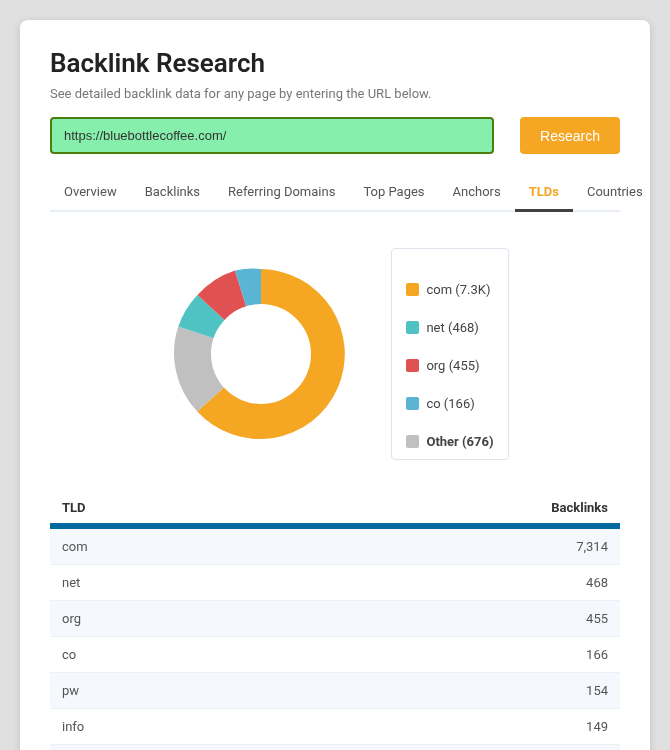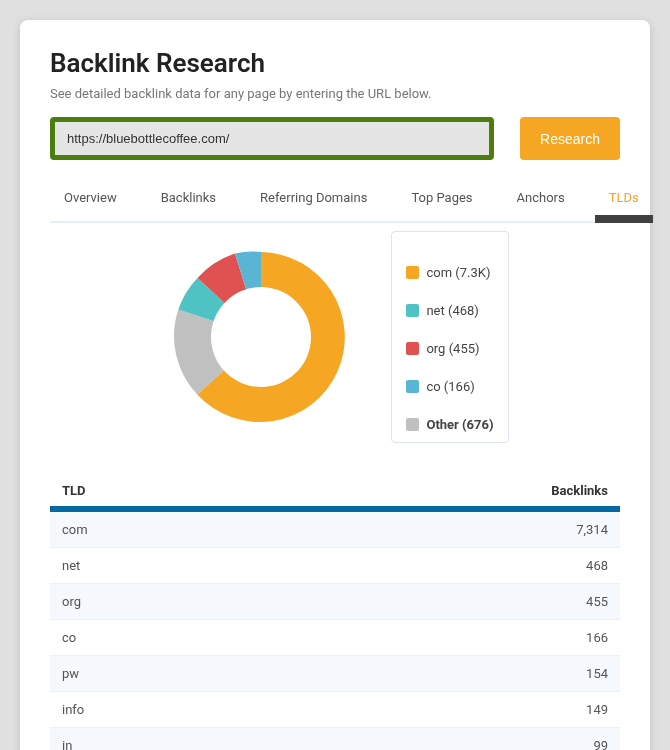--- a/index.html
+++ b/index.html
@@ -31,58 +31,58 @@
       margin-bottom: 16px;
     }
     .search-row {
       display: flex;
       gap: 10px;
       margin-bottom: 20px;
     }
     .search-input {
       flex: 1;
       padding: 9px 12px;
-      border: 5px solid #4d7c0f;
+      border: 2px solid #4d7c0f;
       border-radius: 4px;
       font-size: 13px;
-      background: #e5e5e5;
+      background: #86efac;
       color: #333;
       outline: none;
     }
     .research-btn {
       background: #f5a623;
       color: #fff;
       border: none;
       border-radius: 4px;
       padding: 9px 20px;
       font-size: 14px;
       font-weight: 500;
       cursor: pointer;
       white-space: nowrap;
       margin-left: 16px;
     }
     .tabs {
       display: flex;
-      gap: 16px;
+      gap: 0;
       border-bottom: 2px solid #e8eef5;
-      margin-bottom: 8px;
+      margin-bottom: 36px;
     }
     .tab {
       padding: 10px 14px;
       font-size: 13px;
       color: #555;
       cursor: pointer;
       border-bottom: 3px solid transparent;
       margin-bottom: -2px;
       white-space: nowrap;
     }
     .tab.active {
       color: #f5a623;
-      border-bottom: 8px solid #404040;
-      font-weight: 400;
+      border-bottom: 3px solid #404040;
+      font-weight: 700;
     }
     .chart-section {
       display: flex;
       justify-content: center;
       align-items: center;
       margin-bottom: 32px;
       position: relative;
     }
     .donut-container {
       position: relative;

